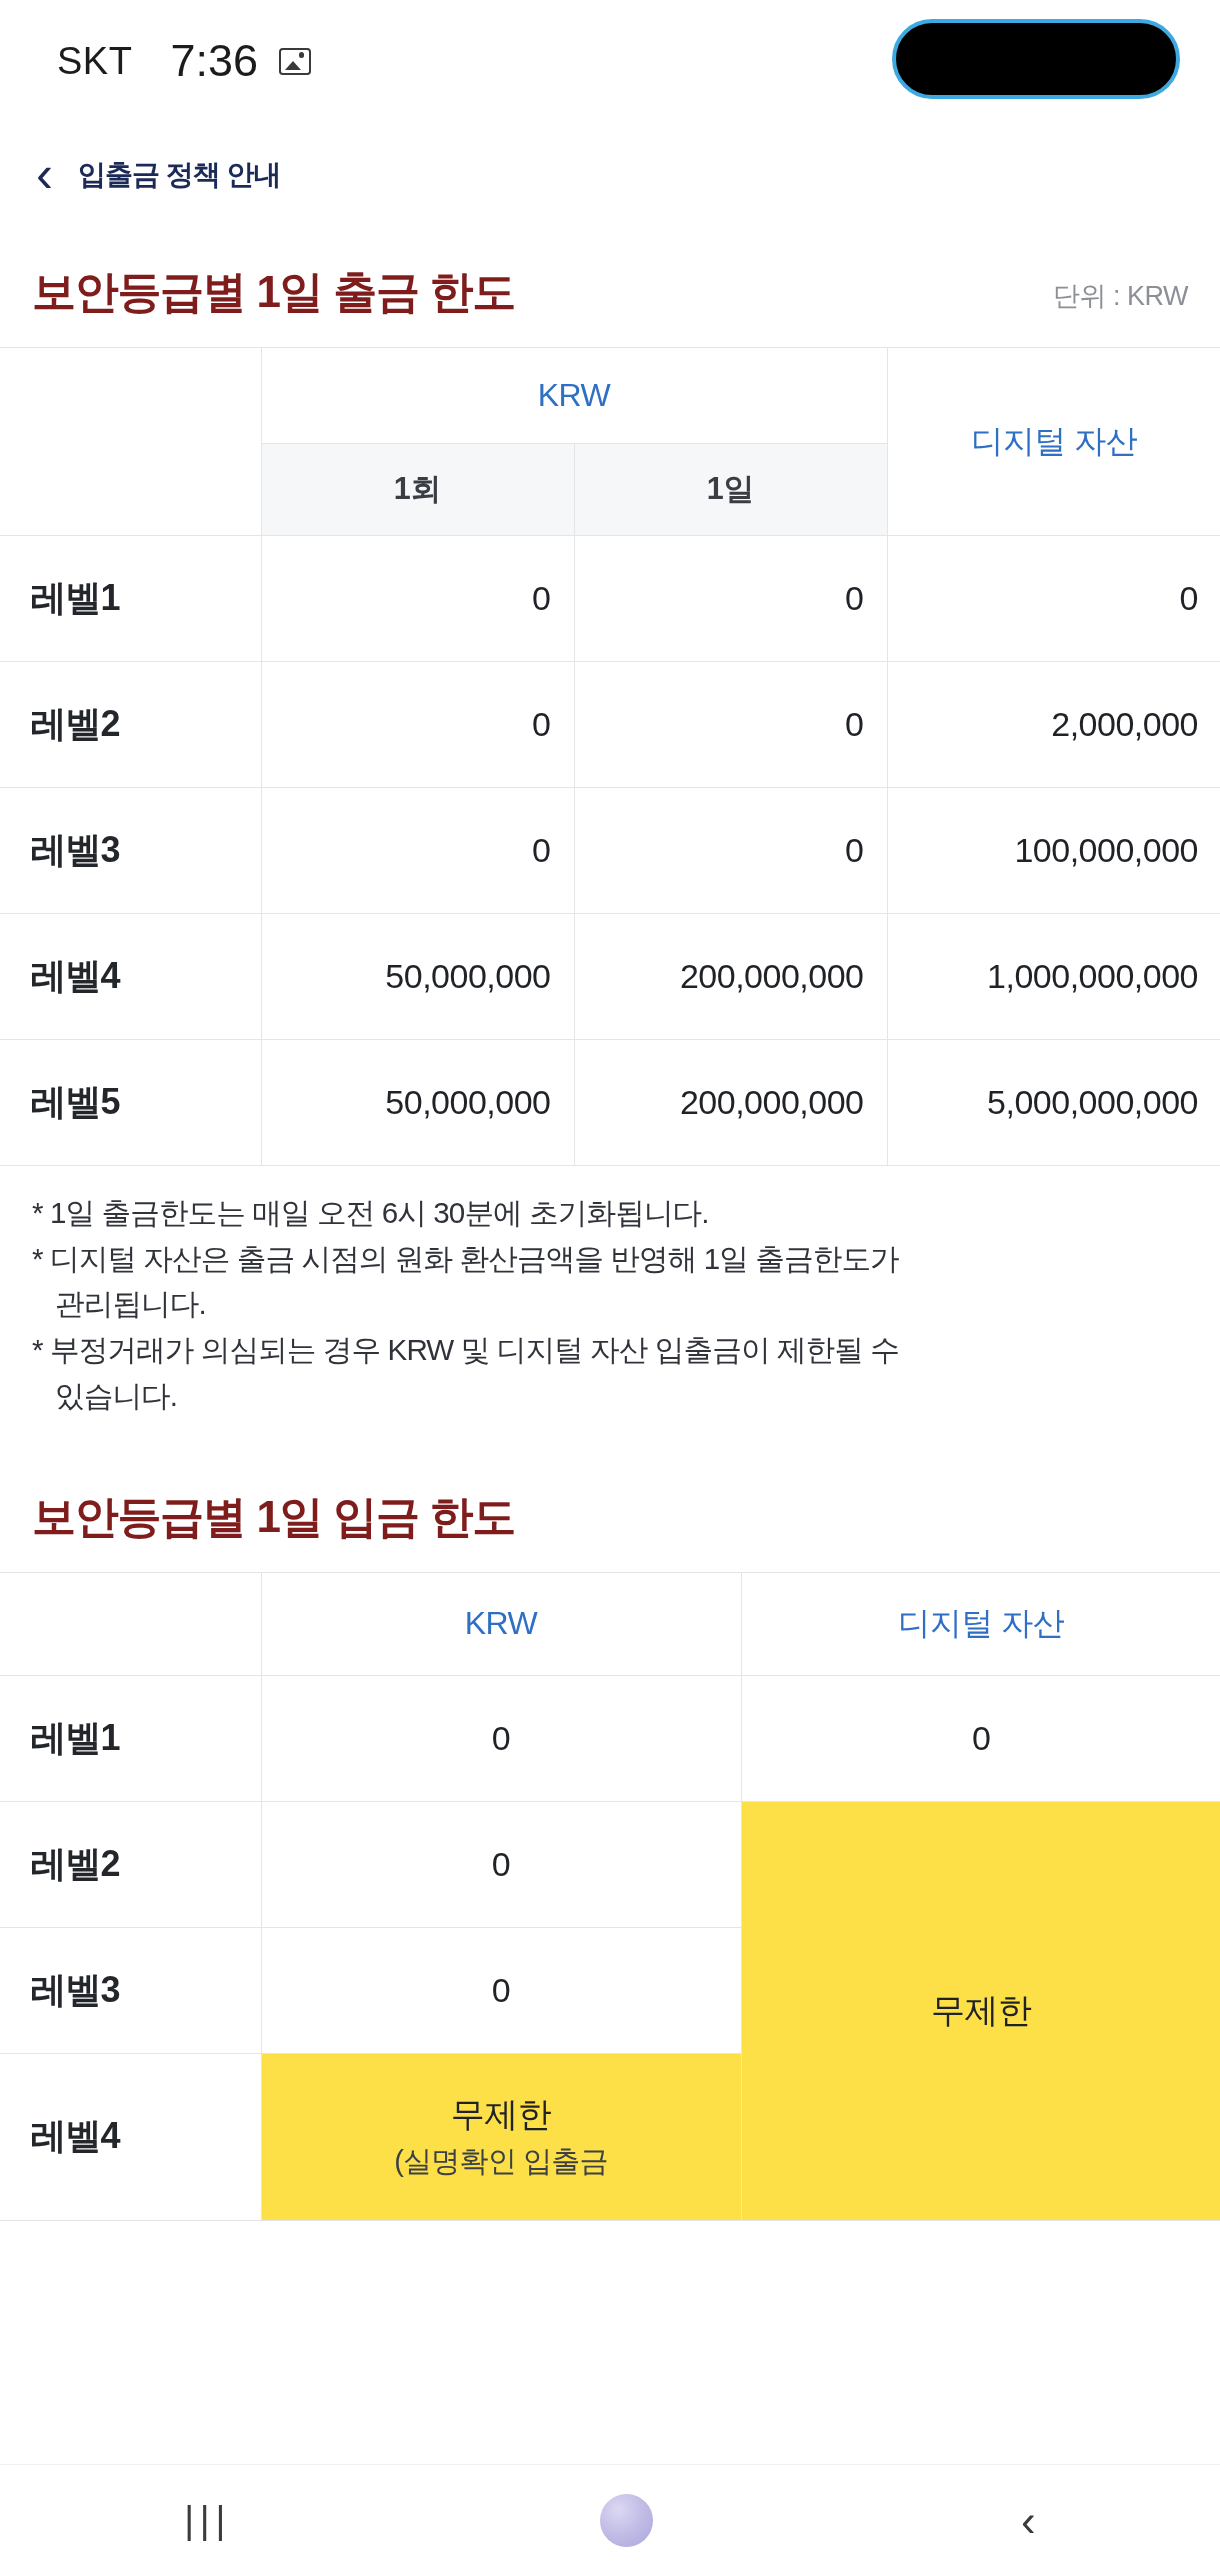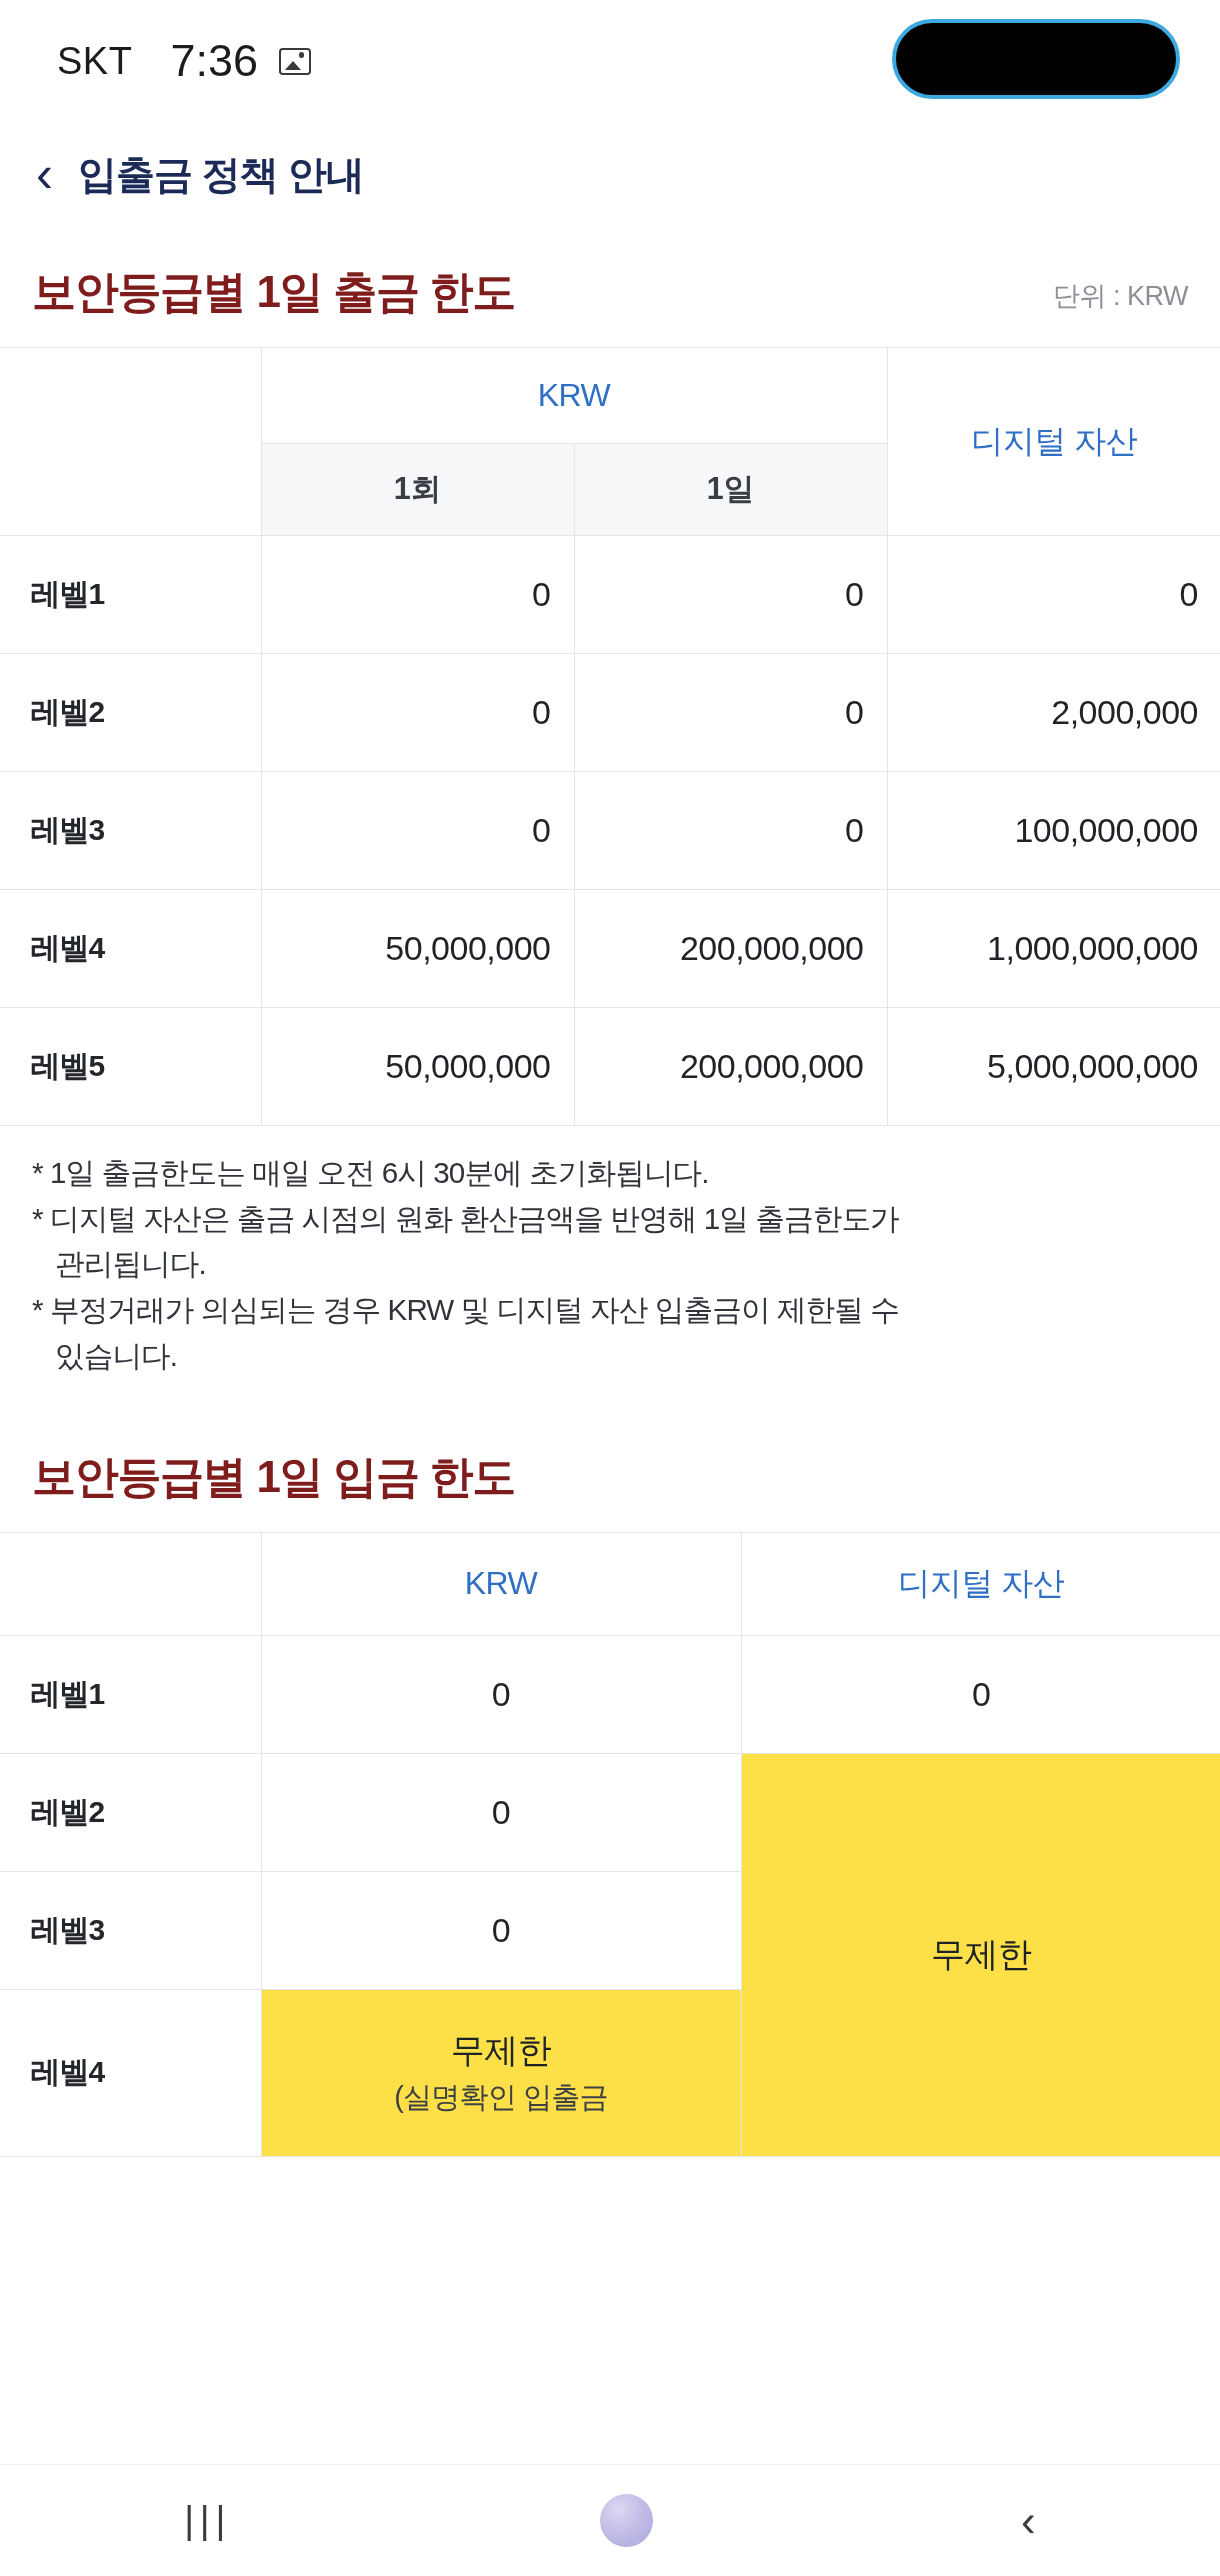--- a/index.html
+++ b/index.html
@@ -88,21 +88,21 @@
     padding: 0 36px;
     gap: 25px;
   }
   .back-chevron {
     font-size: 51px;
     color: #1b2a56;
     line-height: 1;
     font-weight: 400;
   }
   .appbar-title {
-    font-size: 39px;
+    font-size: 28px;
     font-weight: 700;
     color: #1b2a56;
     letter-spacing: -1px;
   }
 
   
   .section-head {
     display: flex;
     align-items: flex-end;
     padding: 36px 32px 25px 32px;
@@ -144,21 +144,21 @@
   }
   th.sub {
     background: #f6f7f9;
     color: #3a3d44;
     font-size: 30.5px;
     font-weight: 700;
     text-align: center;
     padding: 25px 0;
   }
   td.rowlabel {
-    font-size: 30px;
+    font-size: 36px;
     font-weight: 700;
     color: #23262b;
     padding: 38px 0 38px 30.5px;
     letter-spacing: -1px;
   }
   td.num {
     font-size: 34px;
     text-align: right;
     padding: 38px 23px 38px 0;
     color: #1f2227;

